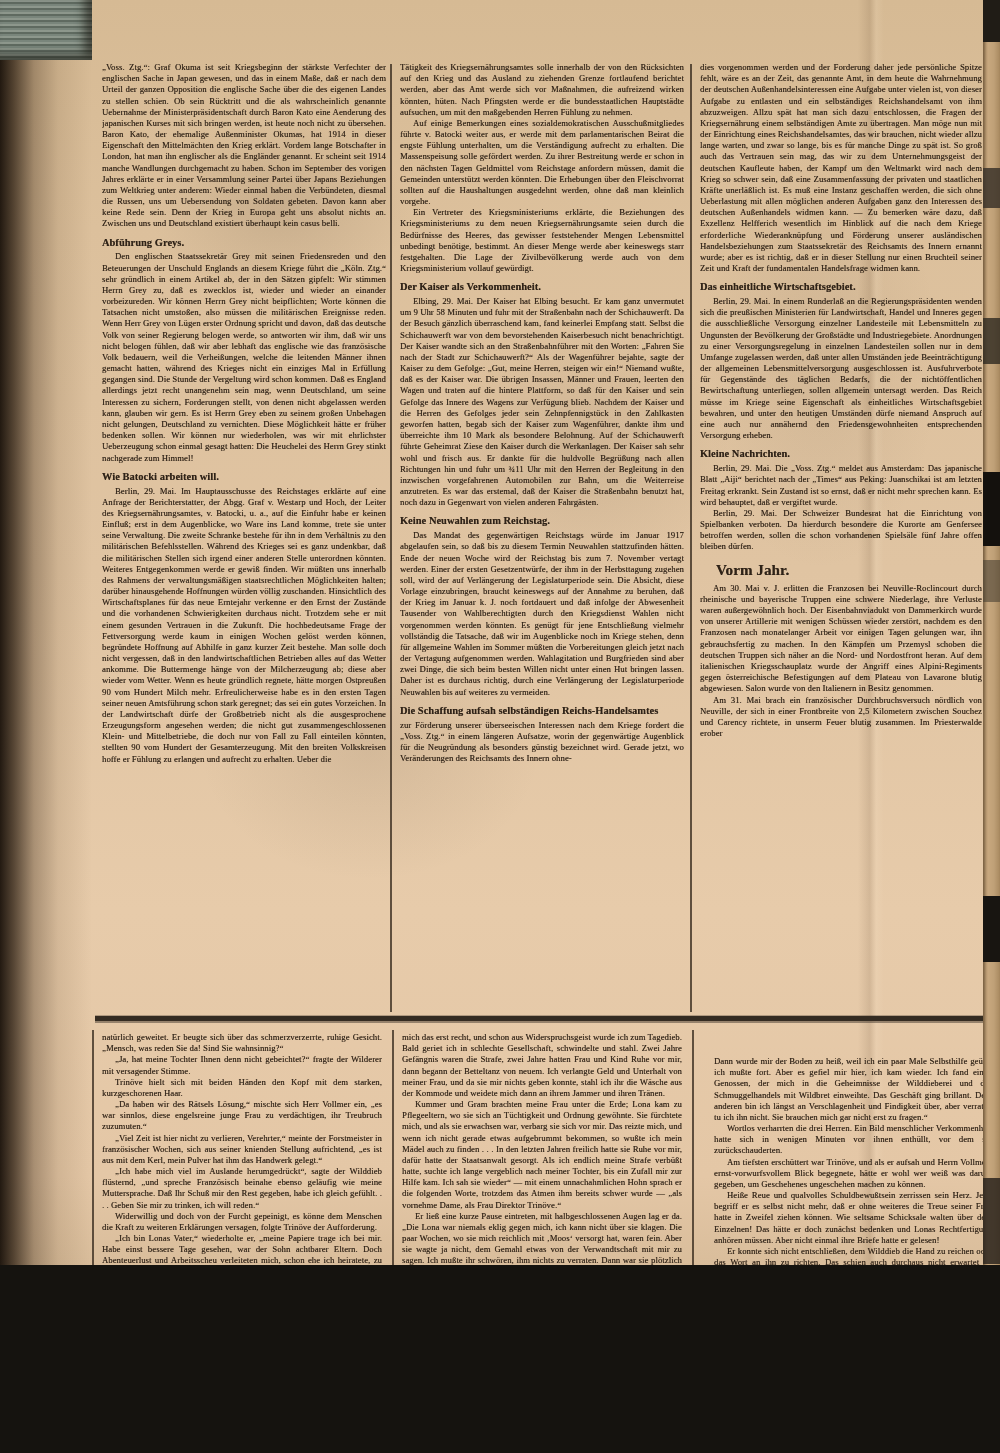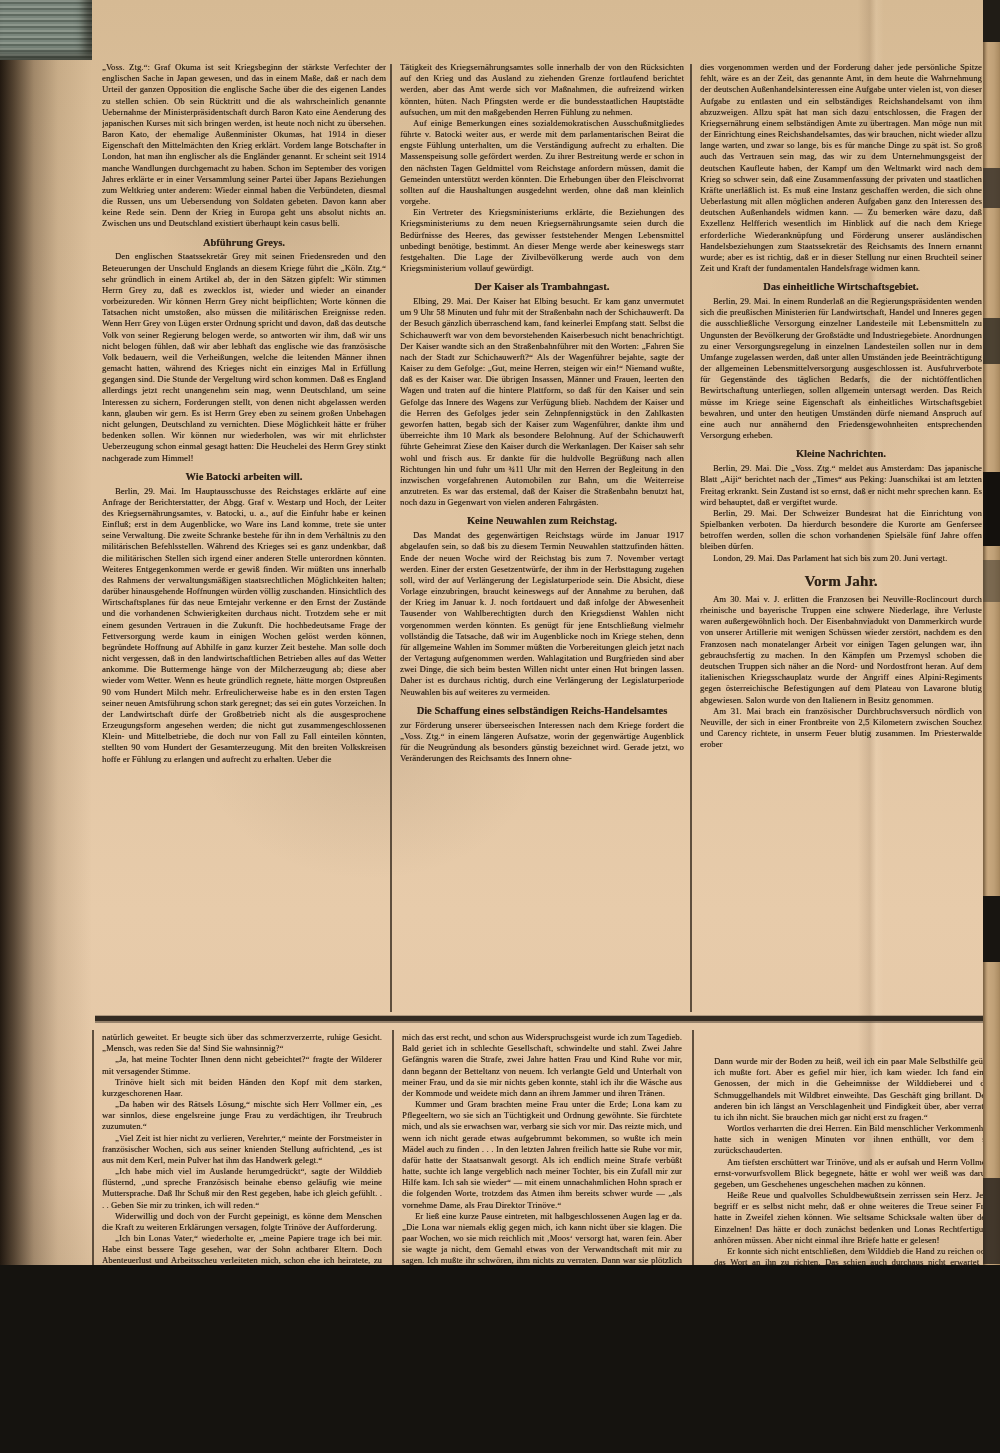--- a/index.html
+++ b/index.html
@@ -42,21 +42,21 @@
   .vrule{position:absolute;width:2px;background:rgba(50,38,26,.75);}
   .divider{position:absolute;left:95px;top:1016px;width:890px;height:5px;
         background:#342b21;box-shadow:0 2px 0 rgba(52,43,33,.45),0 -1px 0 rgba(52,43,33,.3);}
   
   .col{position:absolute;overflow:hidden;text-align:justify;
         font-size:8.6px;line-height:1.3;letter-spacing:.1px;
         text-shadow:.25px 0 0 rgba(43,28,15,.6);}
   .col p.para{margin:0;text-indent:13px;}
   .col p.cont{text-indent:0;}
   .col p.center{text-align:right;text-indent:0;margin-top:4px;}
-  .col h3.head{margin:7px 0 3px;text-align:center;font-size:10.3px;line-height:1.15;font-weight:bold;text-indent:0;}
+  .col h3.head{margin:7px 0 3px;text-align:left;font-size:10.3px;line-height:1.15;font-weight:bold;text-indent:0;}
   .col h3.head-lg{font-size:15px;margin:9px 16px 4px;}
   .tcol1{left:102px;top:62px;width:284px;height:950px;}
   .tcol2{left:400px;top:62px;width:284px;height:950px;}
   .tcol3{left:700px;top:62px;width:282px;height:950px;}
   .bcol1{left:102px;top:1032px;width:280px;height:360px;}
   .bcol2{left:402px;top:1032px;width:280px;height:360px;}
   .bcol3{left:702px;top:1056px;width:278px;height:360px;margin-left:12px;}
   .vr-t1{left:390px;top:64px;height:948px;}
   .vr-t2{left:690px;top:64px;height:948px;}
   .vr-t3{left:984px;top:64px;height:948px;opacity:.5;}
@@ -79,35 +79,34 @@
       <p class="para cont">„Voss. Ztg.“: Graf Okuma ist seit Kriegsbeginn der stärkste Verfechter der englischen Sache in Japan gewesen, und das in einem Maße, daß er nach dem Urteil der ganzen Opposition die englische Sache über die des eigenen Landes zu stellen schien. Ob sein Rücktritt und die als wahrscheinlich genannte Uebernahme der Ministerpräsidentschaft durch Baron Kato eine Aenderung des japanischen Kurses mit sich bringen werden, ist heute noch nicht zu übersehen. Baron Kato, der ehemalige Außenminister Okumas, hat 1914 in dieser Eigenschaft den Mittelmächten den Krieg erklärt. Vordem lange Botschafter in London, hat man ihn englischer als die Engländer genannt. Er scheint seit 1914 manche Wandlungen durchgemacht zu haben. Schon im September des vorigen Jahres erklärte er in einer Versammlung seiner Partei über Japans Beziehungen zum Weltkrieg unter anderem: Wieder einmal haben die Verbündeten, diesmal die Russen, uns um Uebersendung von Soldaten gebeten. Davon kann aber keine Rede sein. Denn der Krieg in Europa geht uns absolut nichts an. Zwischen uns und Deutschland existiert überhaupt kein casus belli.</p>
       <h3 class="head">Abführung Greys.</h3>
       <p class="para">Den englischen Staatssekretär Grey mit seinen Friedensreden und den Beteuerungen der Unschuld Englands an diesem Kriege führt die „Köln. Ztg.“ sehr gründlich in einem Artikel ab, der in den Sätzen gipfelt: Wir stimmen Herrn Grey zu, daß es zwecklos ist, wieder und wieder an einander vorbeizureden. Wir können Herrn Grey nicht beipflichten; Worte können die Tatsachen nicht umstoßen, also müssen die militärischen Ereignisse reden. Wenn Herr Grey von Lügen erster Ordnung spricht und davon, daß das deutsche Volk von seiner Regierung belogen werde, so antworten wir ihm, daß wir uns nicht belogen fühlen, daß wir aber lebhaft das englische wie das französische Volk bedauern, weil die Verheißungen, welche die leitenden Männer ihnen gemacht hatten, während des Krieges nicht ein einziges Mal in Erfüllung gegangen sind. Die Stunde der Vergeltung wird schon kommen. Daß es England allerdings jetzt recht unangenehm sein mag, wenn Deutschland, um seine Interessen zu sichern, Forderungen stellt, von denen nicht abgelassen werden kann, glauben wir gern. Es ist Herrn Grey eben zu seinem großen Unbehagen nicht gelungen, Deutschland zu vernichten. Diese Möglichkeit hätte er früher bedenken sollen. Wir können nur wiederholen, was wir mit ehrlichster Ueberzeugung schon einmal gesagt hatten: Die Heuchelei des Herrn Grey stinkt nachgerade zum Himmel!</p>
       <h3 class="head">Wie Batocki arbeiten will.</h3>
       <p class="para">Berlin, 29. Mai. Im Hauptausschusse des Reichstages erklärte auf eine Anfrage der Berichterstatter, der Abgg. Graf v. Westarp und Hoch, der Leiter des Kriegsernährungsamtes, v. Batocki, u. a., auf die Einfuhr habe er keinen Einfluß; erst in dem Augenblicke, wo Ware ins Land komme, trete sie unter seine Verwaltung. Die zweite Schranke bestehe für ihn in dem Verhältnis zu den militärischen Befehlsstellen. Während des Krieges sei es ganz undenkbar, daß die militärischen Stellen sich irgend einer anderen Stelle unterordnen könnten. Weiteres Entgegenkommen werde er gewiß finden. Wir müßten uns innerhalb des Rahmens der verwaltungsmäßigen staatsrechtlichen Möglichkeiten halten; darüber hinausgehende Hoffnungen würden völlig zuschanden. Hinsichtlich des Wirtschaftsplanes für das neue Erntejahr verkenne er den Ernst der Zustände und die vorhandenen Schwierigkeiten durchaus nicht. Trotzdem sehe er mit einem gesunden Vertrauen in die Zukunft. Die hochbedeutsame Frage der Fettversorgung werde kaum in einigen Wochen gelöst werden können, begründete Hoffnung auf Abhilfe in ganz kurzer Zeit bestehe. Man solle doch nicht vergessen, daß in den landwirtschaftlichen Betrieben alles auf das Wetter ankomme. Die Buttermenge hänge von der Milcherzeugung ab; diese aber wieder vom Wetter. Wenn es heute gründlich regnete, hätte morgen Ostpreußen 90 vom Hundert Milch mehr. Erfreulicherweise habe es in den ersten Tagen seiner neuen Amtsführung schon stark geregnet; das sei ein gutes Vorzeichen. In der Landwirtschaft dürfe der Großbetrieb nicht als die ausgesprochene Erzeugungsform angesehen werden; die nicht gut zusammengeschlossenen Klein- und Mittelbetriebe, die doch nur von Fall zu Fall einteilen könnten, stellten 90 vom Hundert der Gesamterzeugung. Mit den breiten Volkskreisen hoffe er Fühlung zu erlangen und aufrecht zu erhalten. Ueber die</p>
     </div>
   <div class="col tcol2">
       <p class="para cont">Tätigkeit des Kriegsernährungsamtes solle innerhalb der von den Rücksichten auf den Krieg und das Ausland zu ziehenden Grenze fortlaufend berichtet werden, aber das Amt werde sich vor Maßnahmen, die aufreizend wirken könnten, hüten. Nach Pfingsten werde er die bundesstaatlichen Hauptstädte aufsuchen, um mit den maßgebenden Herren Fühlung zu nehmen.</p>
       <p class="para">Auf einige Bemerkungen eines sozialdemokratischen Ausschußmitgliedes führte v. Batocki weiter aus, er werde mit dem parlamentarischen Beirat die engste Fühlung unterhalten, um die Verständigung aufrecht zu erhalten. Die Massenspeisung solle gefördert werden. Zu ihrer Bestreitung werde er schon in den nächsten Tagen Geldmittel vom Reichstage anfordern müssen, damit die Gemeinden unterstützt werden könnten. Die Erhebungen über den Fleischvorrat sollten auf die Haushaltungen ausgedehnt werden, ohne daß man kleinlich vorgehe.</p>
       <p class="para">Ein Vertreter des Kriegsministeriums erklärte, die Beziehungen des Kriegsministeriums zu dem neuen Kriegsernährungsamte seien durch die Bedürfnisse des Heeres, das gewisser feststehender Mengen Lebensmittel unbedingt benötige, bestimmt. An dieser Menge werde aber keineswegs starr festgehalten. Die Lage der Zivilbevölkerung werde auch von dem Kriegsministerium vollauf gewürdigt.</p>
-      <h3 class="head">Der Kaiser als Trambahngast.</h3>
+      <h3 class="head">Der Kaiser als Verkommenheit.</h3>
       <p class="para">Elbing, 29. Mai. Der Kaiser hat Elbing besucht. Er kam ganz unvermutet um 9 Uhr 58 Minuten und fuhr mit der Straßenbahn nach der Schichauwerft. Da der Besuch gänzlich überraschend kam, fand keinerlei Empfang statt. Selbst die Schichauwerft war von dem bevorstehenden Kaiserbesuch nicht benachrichtigt. Der Kaiser wandte sich an den Straßenbahnführer mit den Worten: „Fahren Sie nach der Stadt zur Schichauwerft?“ Als der Wagenführer bejahte, sagte der Kaiser zu dem Gefolge: „Gut, meine Herren, steigen wir ein!“ Niemand wußte, daß es der Kaiser war. Die übrigen Insassen, Männer und Frauen, leerten den Wagen und traten auf die hintere Plattform, so daß für den Kaiser und sein Gefolge das Innere des Wagens zur Verfügung blieb. Nachdem der Kaiser und die Herren des Gefolges jeder sein Zehnpfennigstück in den Zahlkasten geworfen hatten, begab sich der Kaiser zum Wagenführer, dankte ihm und überreichte ihm 10 Mark als besondere Belohnung. Auf der Schichauwerft führte Geheimrat Ziese den Kaiser durch die Werkanlagen. Der Kaiser sah sehr wohl und frisch aus. Er dankte für die huldvolle Begrüßung nach allen Richtungen hin und fuhr um ¾11 Uhr mit den Herren der Begleitung in den inzwischen vorgefahrenen Automobilen zur Bahn, um die Weiterreise anzutreten. Es war das erstemal, daß der Kaiser die Straßenbahn benutzt hat, noch dazu in Gegenwart von vielen anderen Fahrgästen.</p>
       <h3 class="head">Keine Neuwahlen zum Reichstag.</h3>
       <p class="para">Das Mandat des gegenwärtigen Reichstags würde im Januar 1917 abgelaufen sein, so daß bis zu diesem Termin Neuwahlen stattzufinden hätten. Ende der neuen Woche wird der Reichstag bis zum 7. November vertagt werden. Einer der ersten Gesetzentwürfe, der ihm in der Herbsttagung zugehen soll, wird der auf Verlängerung der Legislaturperiode sein. Die Absicht, diese Vorlage einzubringen, braucht keineswegs auf der Annahme zu beruhen, daß der Krieg im Januar k. J. noch fortdauert und daß infolge der Abwesenheit Tausender von Wahlberechtigten durch den Kriegsdienst Wahlen nicht vorgenommen werden könnten. Es genügt für jene Entschließung vielmehr vollständig die Tatsache, daß wir im Augenblicke noch im Kriege stehen, denn für allgemeine Wahlen im Sommer müßten die Vorbereitungen gleich jetzt nach der Vertagung aufgenommen werden. Wahlagitation und Burgfrieden sind aber zwei Dinge, die sich beim besten Willen nicht unter einen Hut bringen lassen. Daher ist es durchaus richtig, durch eine Verlängerung der Legislaturperiode Neuwahlen bis auf weiteres zu vermeiden.</p>
-      <h3 class="head">Die Schaffung eines selbständigen Reichs-Handelsamtes</h3>
+      <h3 class="head">Die Schaffung aufsah selbständigen Reichs-Handelsamtes</h3>
       <p class="para cont">zur Förderung unserer überseeischen Interessen nach dem Kriege fordert die „Voss. Ztg.“ in einem längeren Aufsatze, worin der gegenwärtige Augenblick für die Neugründung als besonders günstig bezeichnet wird. Gerade jetzt, wo Veränderungen des Reichsamts des Innern ohne-</p>
     </div>
   <div class="col tcol3">
       <p class="para cont">dies vorgenommen werden und der Forderung daher jede persönliche Spitze fehlt, wäre es an der Zeit, das genannte Amt, in dem heute die Wahrnehmung der deutschen Außenhandelsinteressen eine Aufgabe unter vielen ist, von dieser Aufgabe zu entlasten und ein selbständiges Reichshandelsamt von ihm abzuzweigen. Allzu spät hat man sich dazu entschlossen, die Fragen der Kriegsernährung einem selbständigen Amte zu übertragen. Man möge nun mit der Einrichtung eines Reichshandelsamtes, das wir brauchen, nicht wieder allzu lange warten, und zwar so lange, bis es für manche Dinge zu spät ist. So groß auch das Vertrauen sein mag, das wir zu dem Unternehmungsgeist der deutschen Kaufleute haben, der Kampf um den Weltmarkt wird nach dem Krieg so schwer sein, daß eine Zusammenfassung der privaten und staatlichen Kräfte unerläßlich ist. Es muß eine Instanz geschaffen werden, die sich ohne Ueberlastung mit allen möglichen anderen Aufgaben ganz den Interessen des deutschen Außenhandels widmen kann. — Zu bemerken wäre dazu, daß Exzellenz Helfferich wesentlich im Hinblick auf die nach dem Kriege erforderliche Wiederanknüpfung und Förderung unserer ausländischen Handelsbeziehungen zum Staatssekretär des Reichsamts des Innern ernannt wurde; aber es ist richtig, daß er in dieser Stellung nur einen Bruchteil seiner Zeit und Kraft der fundamentalen Handelsfrage widmen kann.</p>
       <h3 class="head">Das einheitliche Wirtschaftsgebiet.</h3>
       <p class="para">Berlin, 29. Mai. In einem Runderlaß an die Regierungspräsidenten wenden sich die preußischen Ministerien für Landwirtschaft, Handel und Inneres gegen die ausschließliche Versorgung einzelner Landesteile mit Lebensmitteln zu Ungunsten der Bevölkerung der Großstädte und Industriegebiete. Anordnungen zu einer Versorgungsregelung in einzelnen Landesteilen sollen nur in dem Umfange zugelassen werden, daß unter allen Umständen jede Beeinträchtigung der allgemeinen Lebensmittelversorgung ausgeschlossen ist. Ausfuhrverbote für Gegenstände des täglichen Bedarfs, die der nichtöffentlichen Bewirtschaftung unterliegen, sollen allgemein untersagt werden. Das Reich müsse im Kriege seine Eigenschaft als einheitliches Wirtschaftsgebiet bewahren, und unter den heutigen Umständen dürfe niemand Anspruch auf eine auch nur annähernd den Friedensgewohnheiten entsprechenden Versorgung erheben.</p>
       <h3 class="head">Kleine Nachrichten.</h3>
       <p class="para">Berlin, 29. Mai. Die „Voss. Ztg.“ meldet aus Amsterdam: Das japanische Blatt „Aiji“ berichtet nach der „Times“ aus Peking: Juanschikai ist am letzten Freitag erkrankt. Sein Zustand ist so ernst, daß er nicht mehr sprechen kann. Es wird behauptet, daß er vergiftet wurde.</p>
       <p class="para">Berlin, 29. Mai. Der Schweizer Bundesrat hat die Einrichtung von Spielbanken verboten. Da hierdurch besondere die Kurorte am Genfersee betroffen werden, sollen die schon vorhandenen Spielsäle fünf Jahre offen bleiben dürfen.</p>
-      <p class="para">London, 29. Mai. Das Parlament hat sich bis zum 20. Juni vertagt.</p>
       <h3 class="head head-lg">Vorm Jahr.</h3>
       <p class="para">Am 30. Mai v. J. erlitten die Franzosen bei Neuville-Roclincourt durch rheinische und bayerische Truppen eine schwere Niederlage, ihre Verluste waren außergewöhnlich hoch. Der Eisenbahnviadukt von Dammerkirch wurde von unserer Artillerie mit wenigen Schüssen wieder zerstört, nachdem es den Franzosen nach monatelanger Arbeit vor einigen Tagen gelungen war, ihn gebrauchsfertig zu machen. In den Kämpfen um Przemysl schoben die deutschen Truppen sich näher an die Nord- und Nordostfront heran. Auf dem italienischen Kriegsschauplatz wurde der Angriff eines Alpini-Regiments gegen österreichische Befestigungen auf dem Plateau von Lavarone blutig abgewiesen. Salon wurde von den Italienern in Besitz genommen.</p>
       <p class="para">Am 31. Mai brach ein französischer Durchbruchsversuch nördlich von Neuville, der sich in einer Frontbreite von 2,5 Kilometern zwischen Souchez und Carency richtete, in unserm Feuer blutig zusammen. Im Priesterwalde erober</p>
     </div>
   <div class="vrule vr-t1"></div>
   <div class="vrule vr-t2"></div>
   <div class="vrule vr-t3"></div>
 
   <div class="divider"></div>
 

